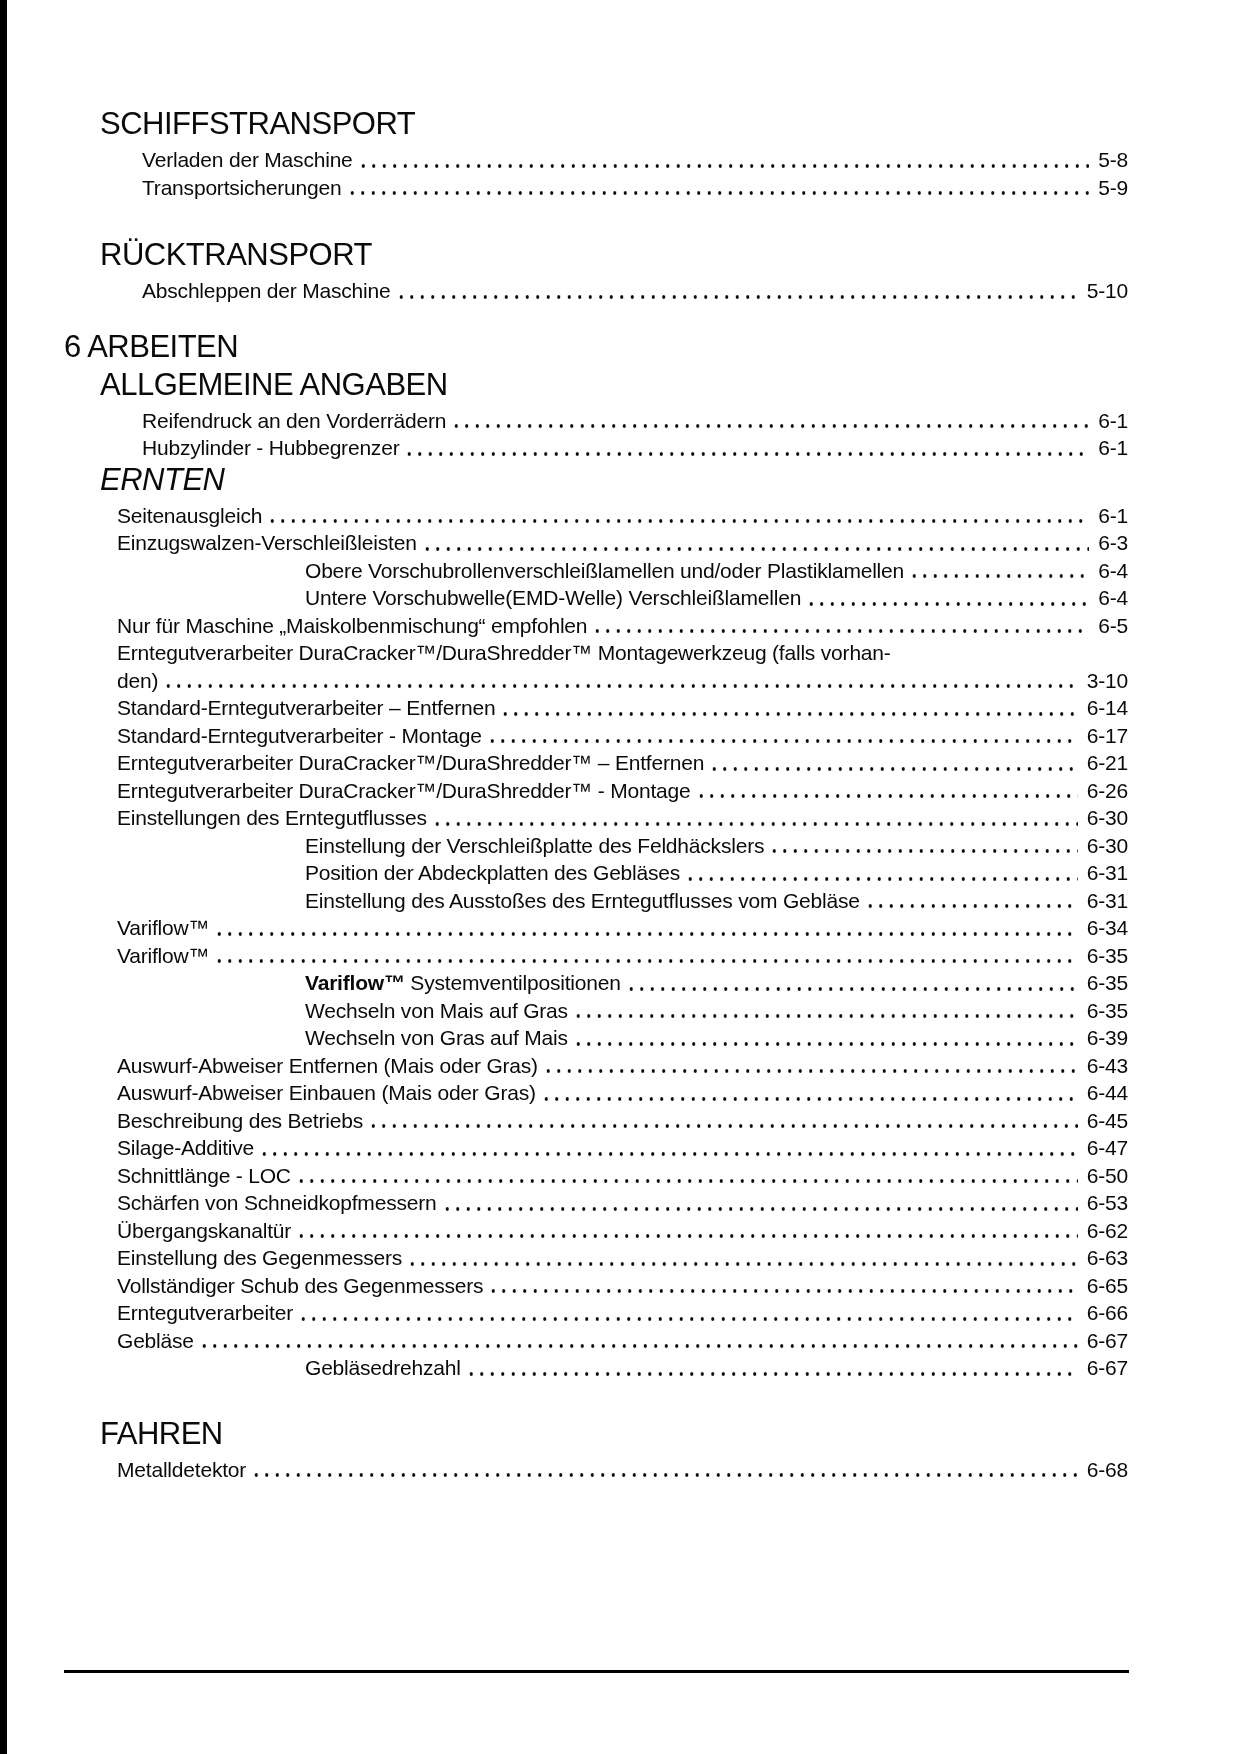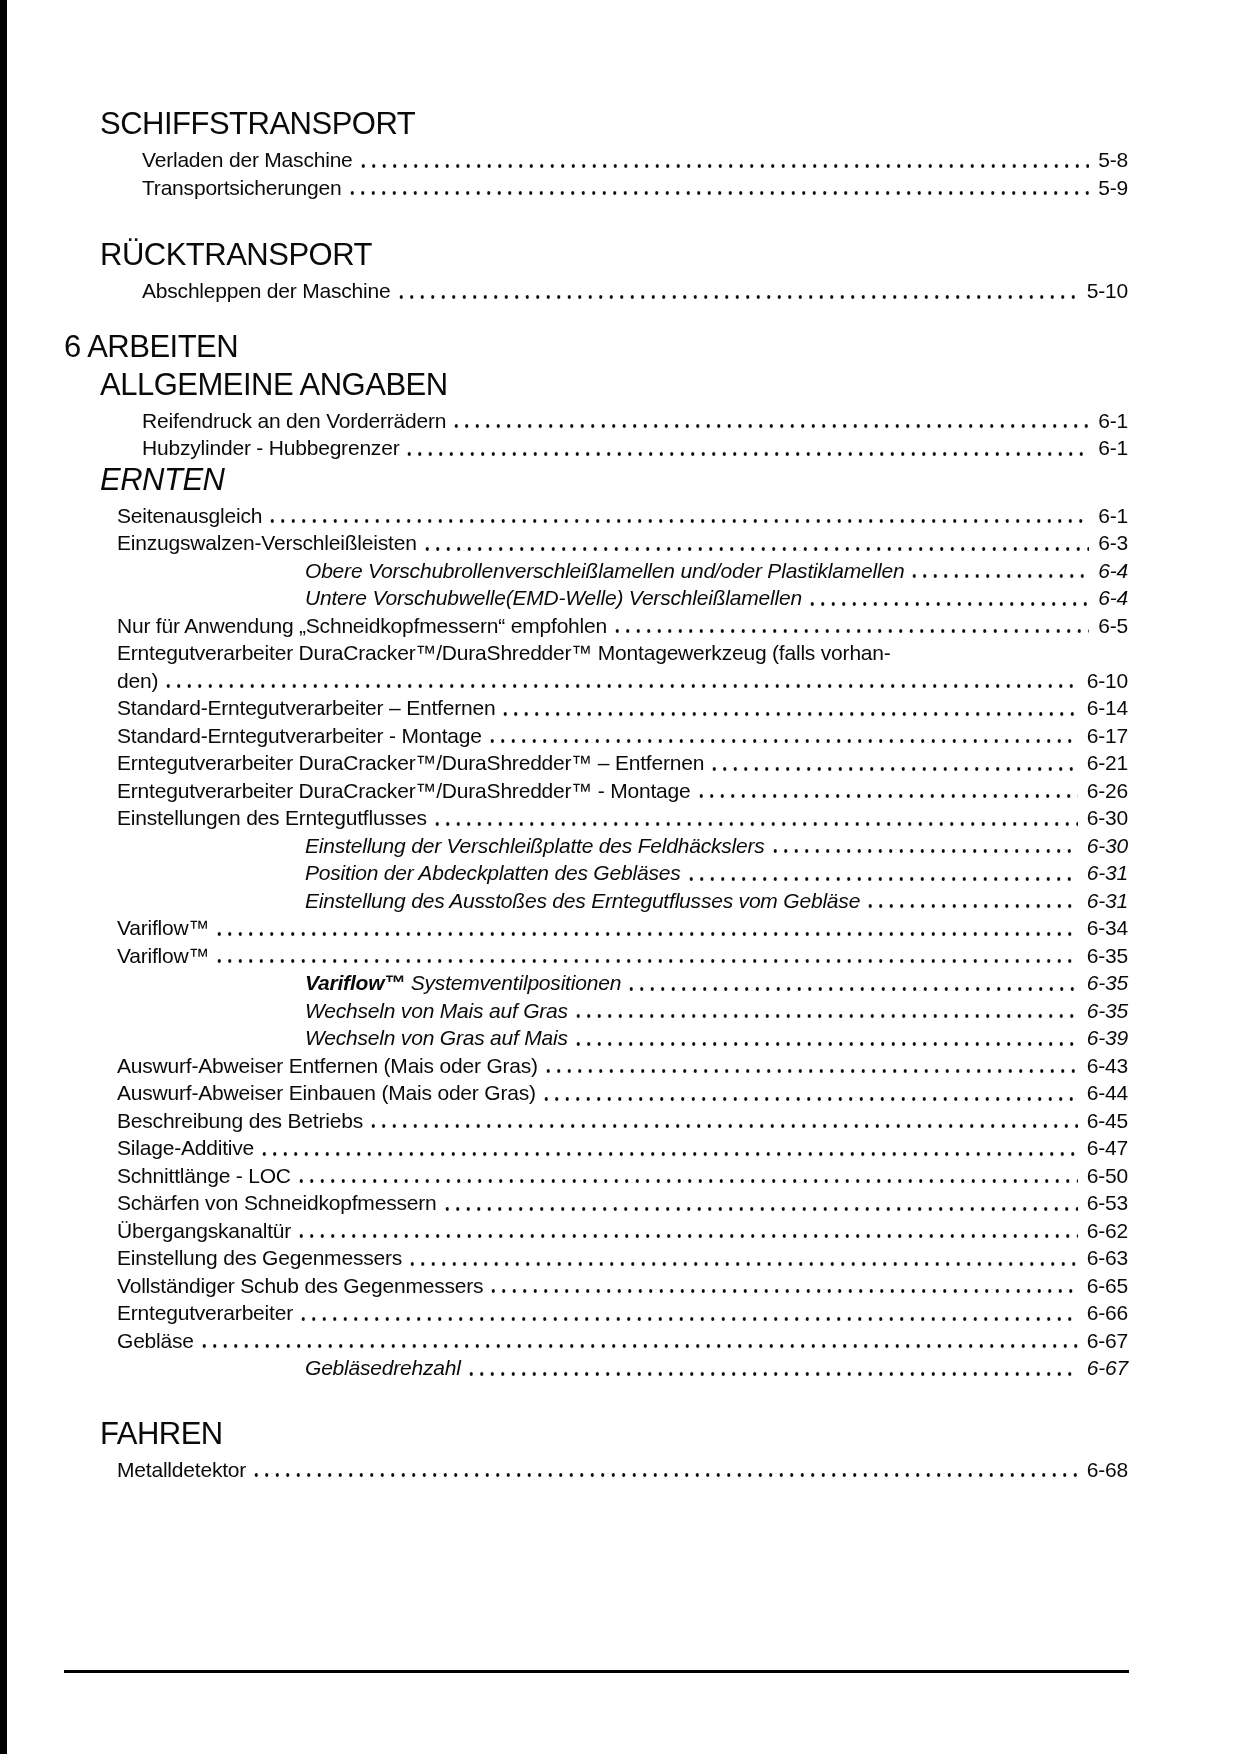--- a/index.html
+++ b/index.html
@@ -54,21 +54,21 @@
 
   .toc-row {
     display: flex;
     align-items: center;
     font-size: 21px;
     line-height: 27.5px;
     letter-spacing: -0.2px;
   }
   .indent-1 { margin-left: 142px; }
   .indent-2 { margin-left: 117px; }
-  .indent-3 { margin-left: 305px; font-style: italic; }
+  .indent-3 { margin-left: 305px; }
   .toc-label { white-space: nowrap; }
   .toc-label b { font-weight: 700; }
   .leader {
     flex: 1 1 auto;
     min-width: 14px;
     align-self: stretch;
     margin-left: 3px;
     margin-right: 9px;
     background-image: radial-gradient(circle, #0a0a0a 1.6px, transparent 1.9px);
     background-size: 10.5px 4px;
@@ -143,31 +143,31 @@
           <span class="toc-label"><span>Obere Vorschubrollenverschleißlamellen und/oder Plastiklamellen</span></span>
           <span class="leader"></span>
           <span class="toc-page">6-4</span>
         </div>
         <div class="toc-row indent-3">
           <span class="toc-label"><span>Untere Vorschubwelle(EMD-Welle) Verschleißlamellen</span></span>
           <span class="leader"></span>
           <span class="toc-page">6-4</span>
         </div>
         <div class="toc-row indent-2">
-          <span class="toc-label"><span>Nur für Anwendung „Schneidkopfmessern“ empfohlen</span></span>
+          <span class="toc-label"><span>Nur für Maschine „Maiskolbenmischung“ empfohlen</span></span>
           <span class="leader"></span>
           <span class="toc-page">6-5</span>
         </div>
         <div class="toc-row indent-2">
           <span class="toc-label"><span>Erntegutverarbeiter DuraCracker™/DuraShredder™ Montagewerkzeug (falls vorhan-</span></span>
         </div>
         <div class="toc-row indent-2">
           <span class="toc-label"><span>den)</span></span>
           <span class="leader"></span>
-          <span class="toc-page">6-10</span>
+          <span class="toc-page">3-10</span>
         </div>
         <div class="toc-row indent-2">
           <span class="toc-label"><span>Standard-Erntegutverarbeiter – Entfernen</span></span>
           <span class="leader"></span>
           <span class="toc-page">6-14</span>
         </div>
         <div class="toc-row indent-2">
           <span class="toc-label"><span>Standard-Erntegutverarbeiter - Montage</span></span>
           <span class="leader"></span>
           <span class="toc-page">6-17</span>

